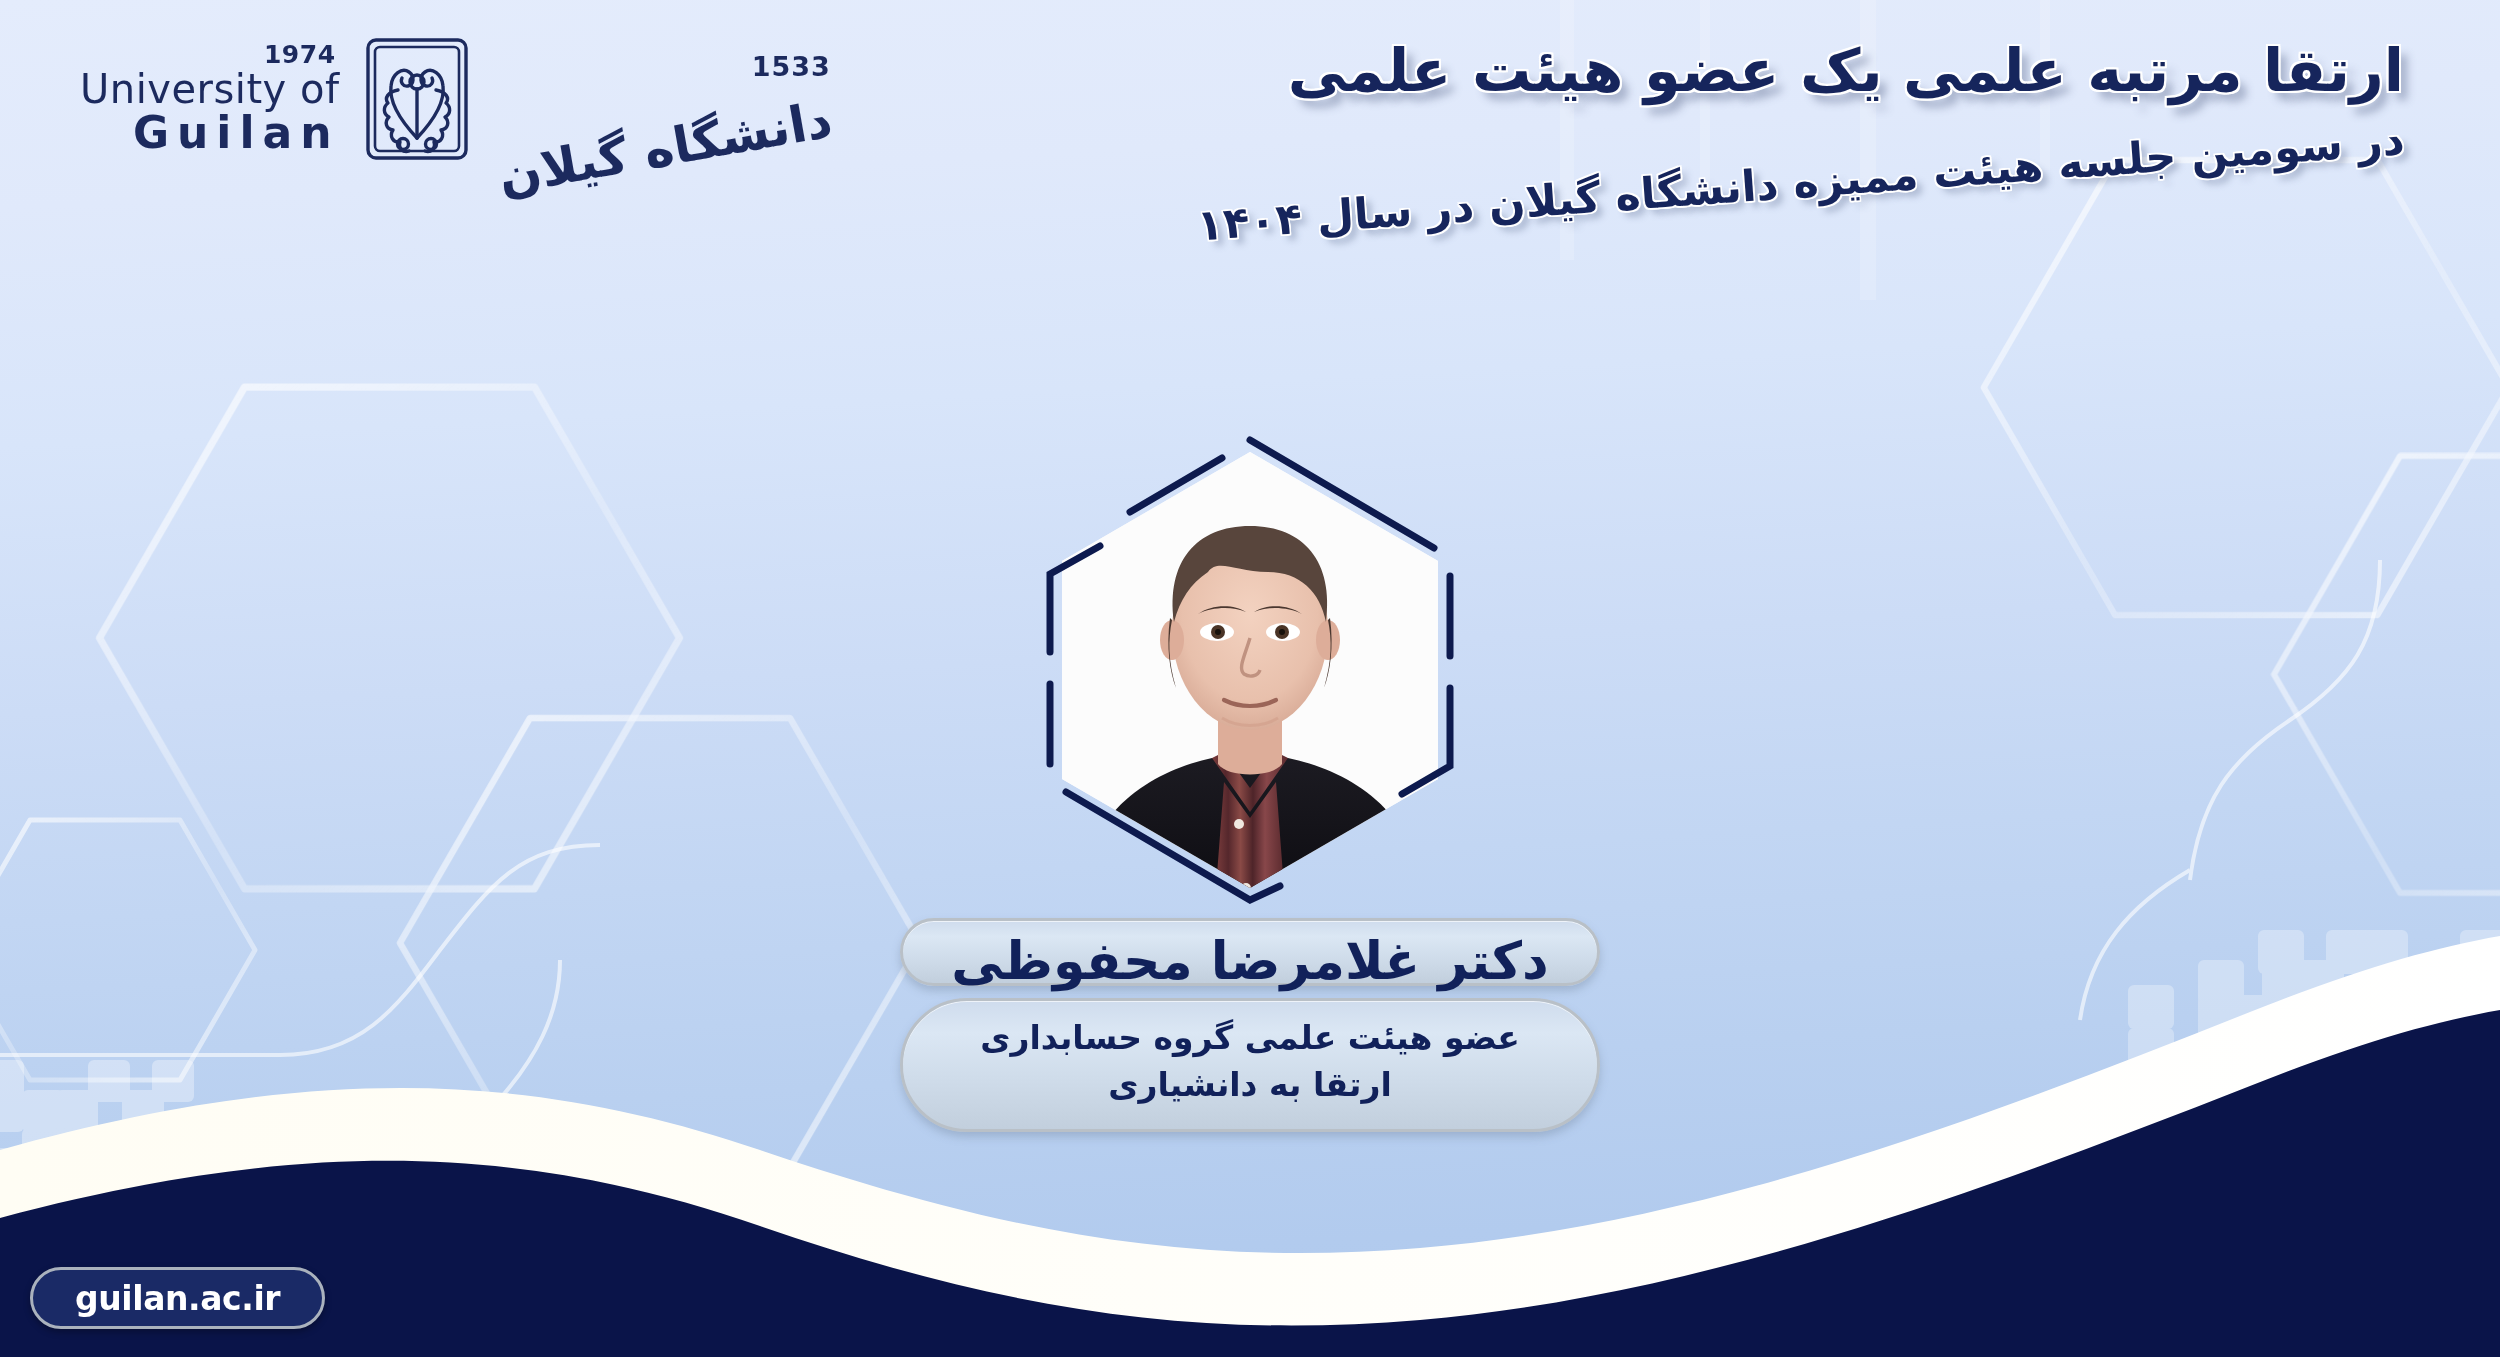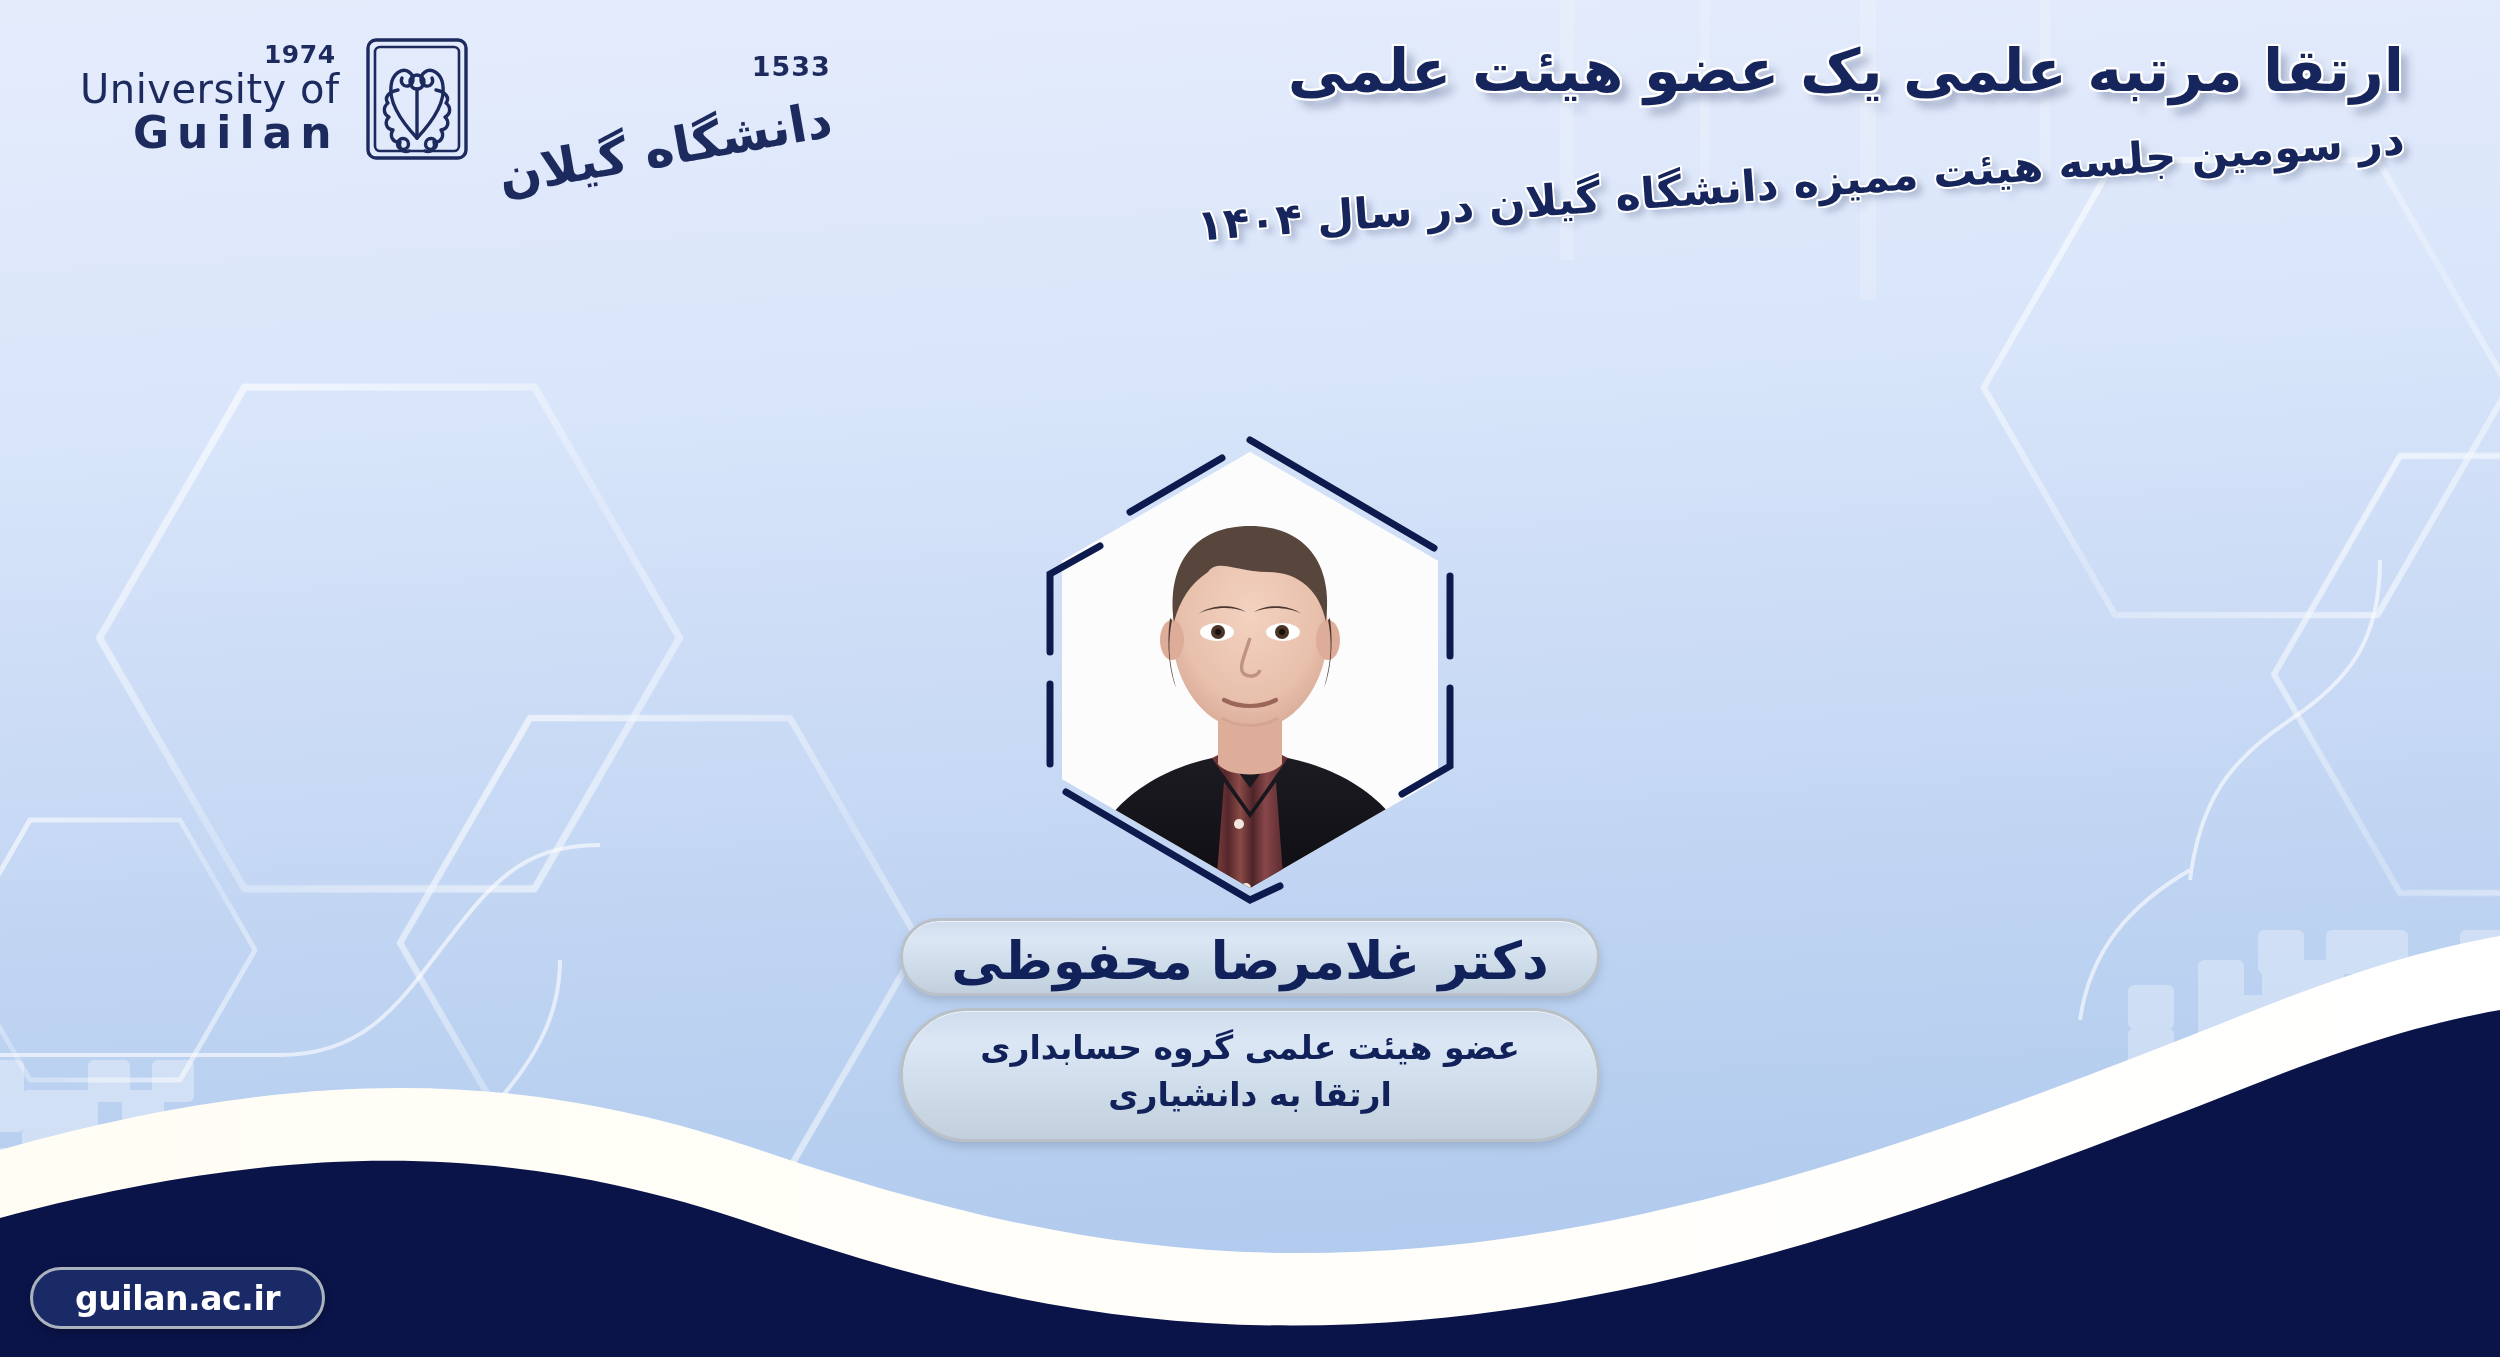--- a/index.html
+++ b/index.html
@@ -182,21 +182,21 @@
     box-sizing: border-box;
     width: 100%;
     border-radius: 70px;
     background: linear-gradient(180deg, #cfdced 0%, #dbe7f4 25%, #cfdcea 60%, #c2cfdd 100%);
     border: 3px solid #b9c0c7;
     box-shadow: 0 5px 9px rgba(110,125,150,.35), inset 0 1px 0 rgba(255,255,255,.65);
     color: #11215a;
     direction: rtl;
   }
   .badge-name {
-    height: 78px;
+    height: 68px;
     line-height: 80px;
     font-size: 52px;
     font-weight: 700;
     letter-spacing: -.5px;
   }
   .badge-role {
     margin-top: 12px;
     padding: 14px 24px 20px;
     font-size: 33px;
     font-weight: 700;

